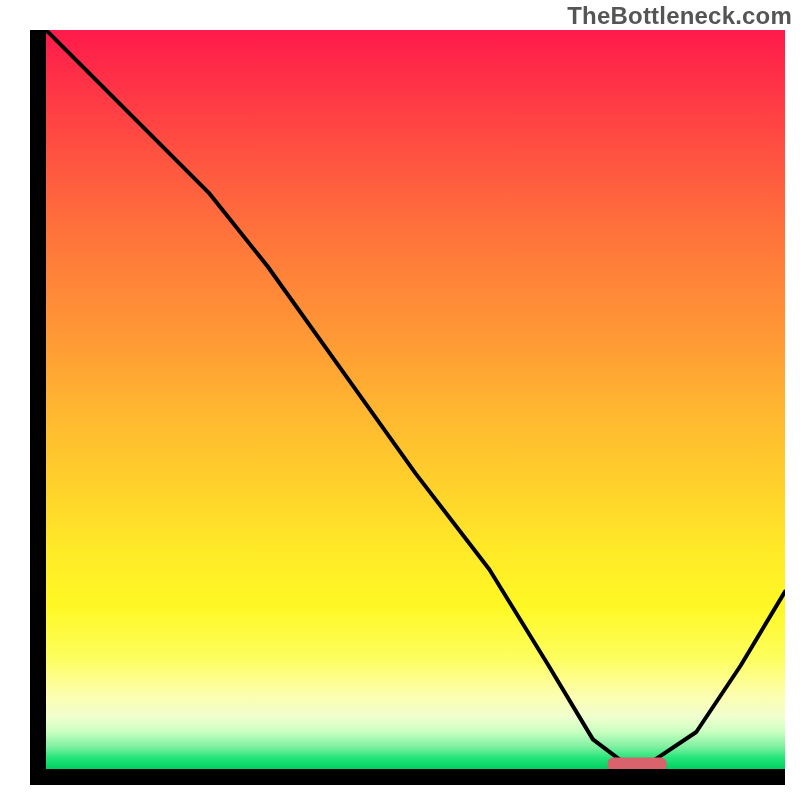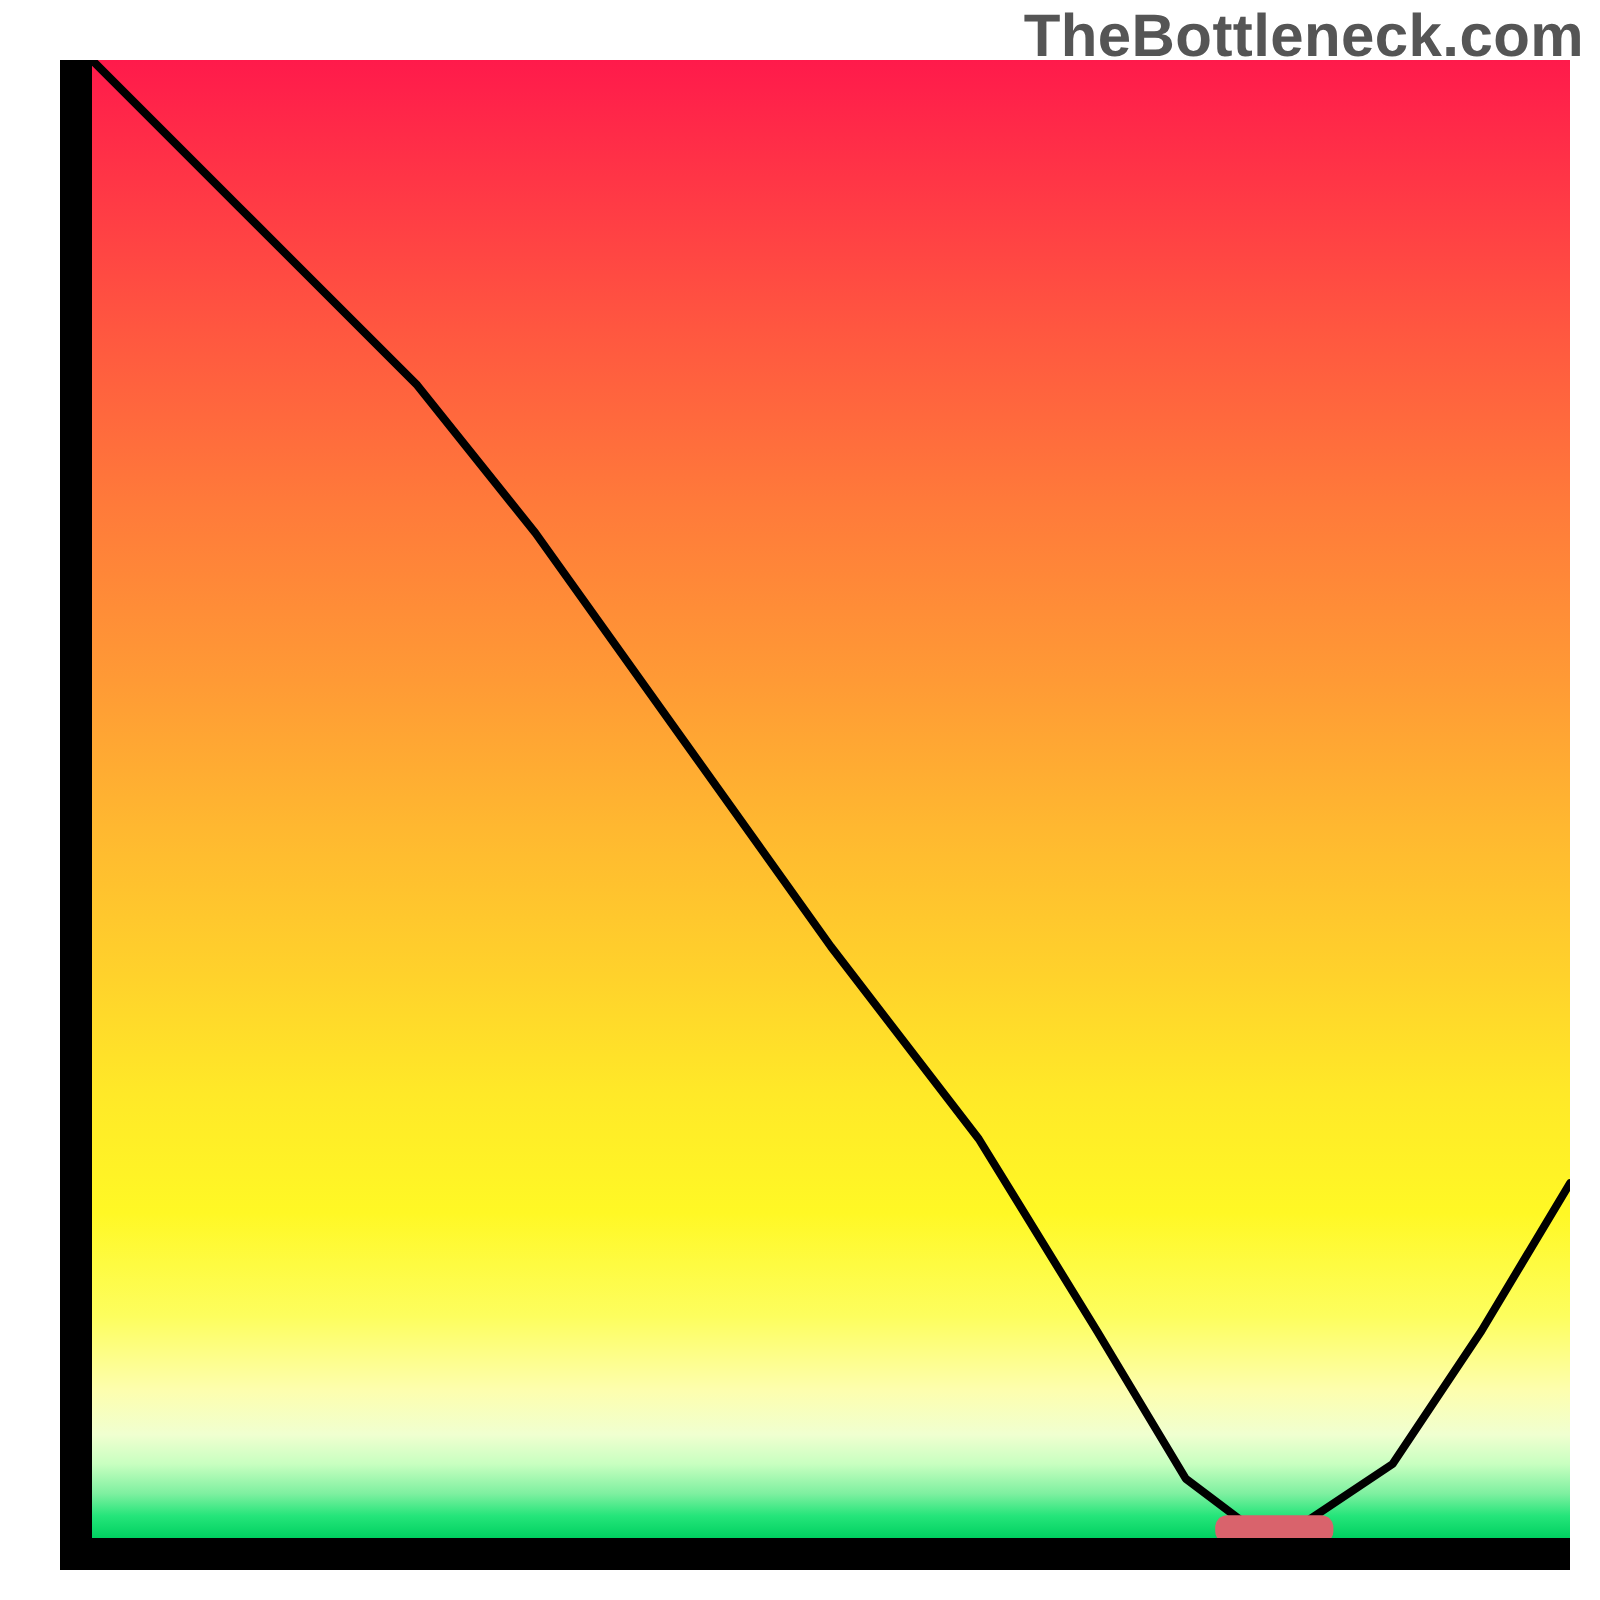--- a/index.html
+++ b/index.html
@@ -13,21 +13,21 @@
   }
   .stage {
     position: relative;
     width: 800px;
     height: 800px;
   }
   .watermark {
     position: absolute;
     top: 2px;
     right: 8px;
-    font-size: 30px;
+    font-size: 24px;
     font-weight: 600;
     color: #555555;
     letter-spacing: 0.2px;
   }
   .plot-frame {
     position: absolute;
     left: 30px;
     top: 30px;
     width: 755px;
     height: 755px;

